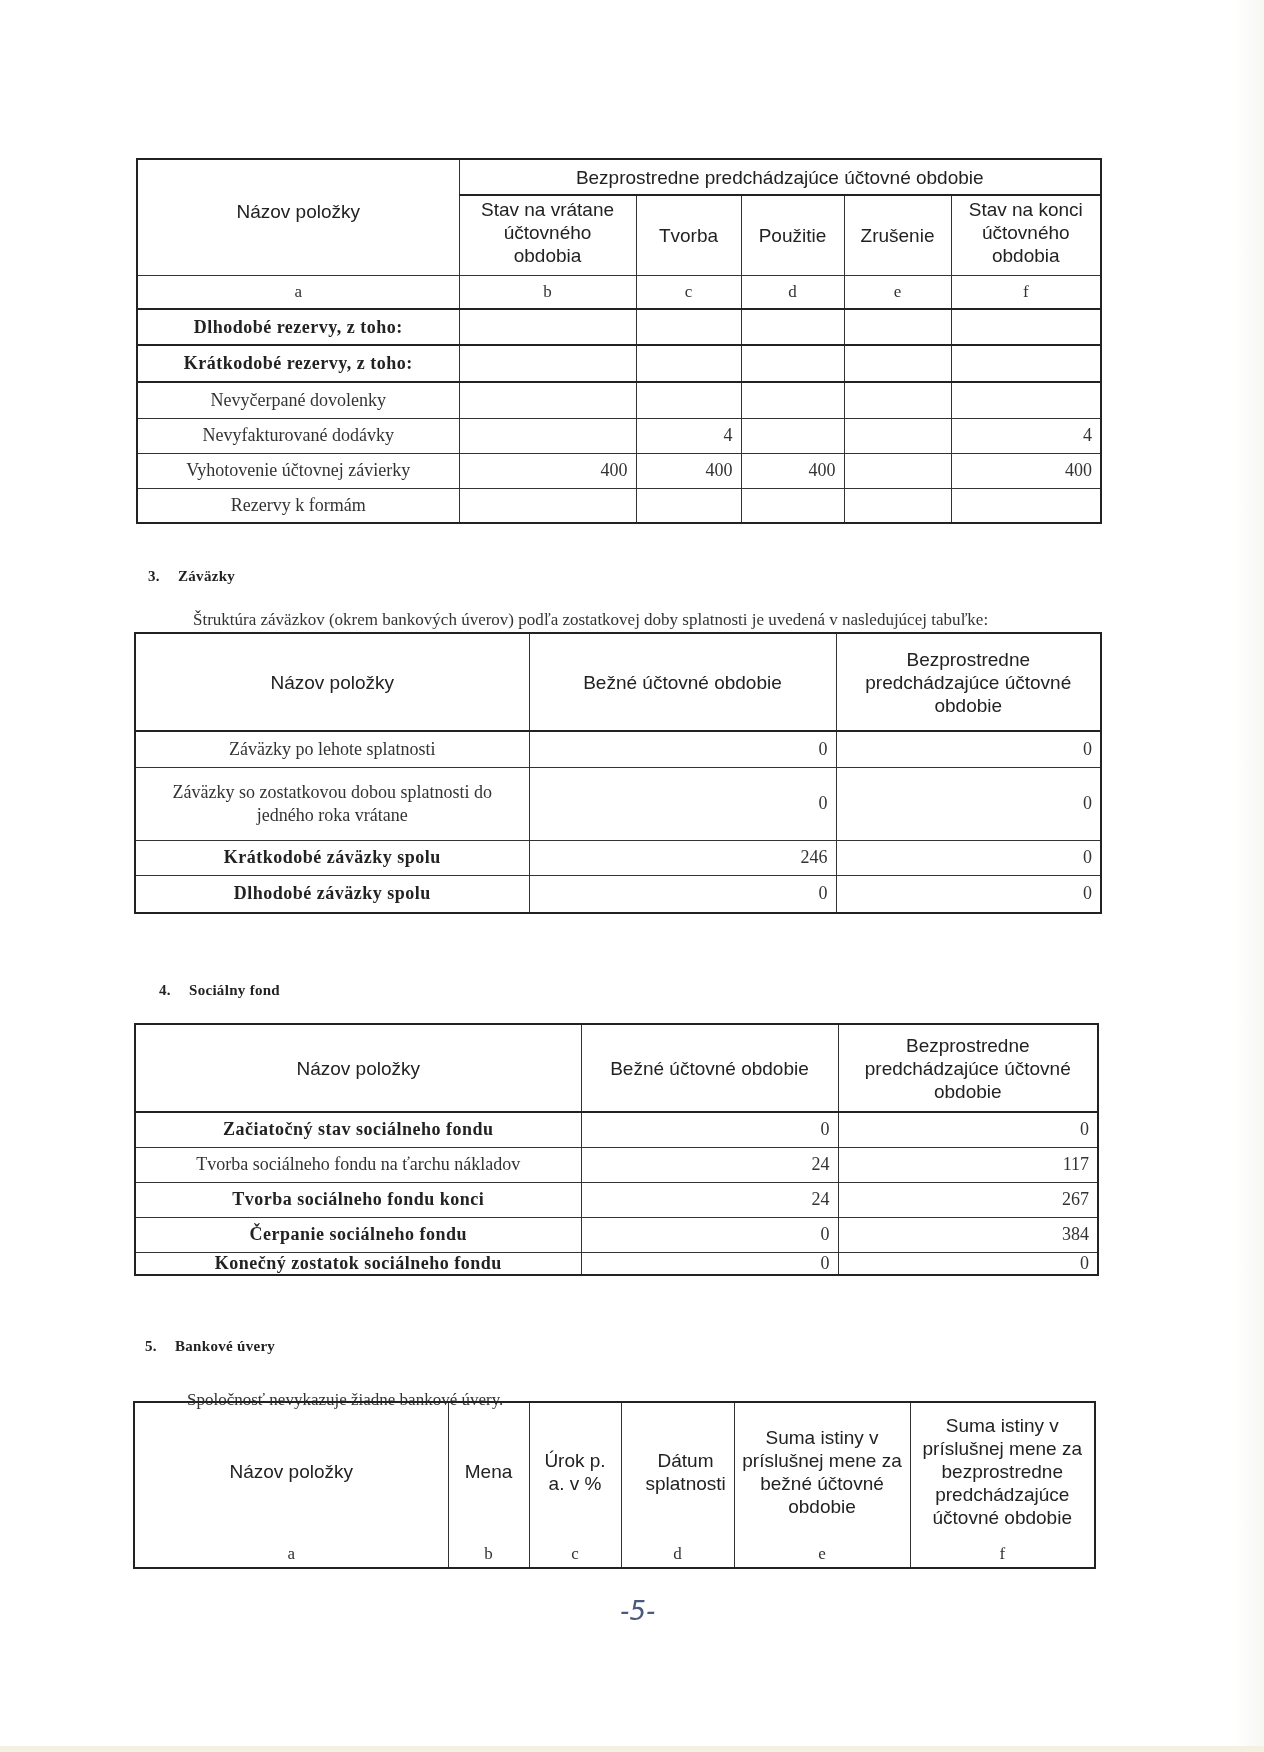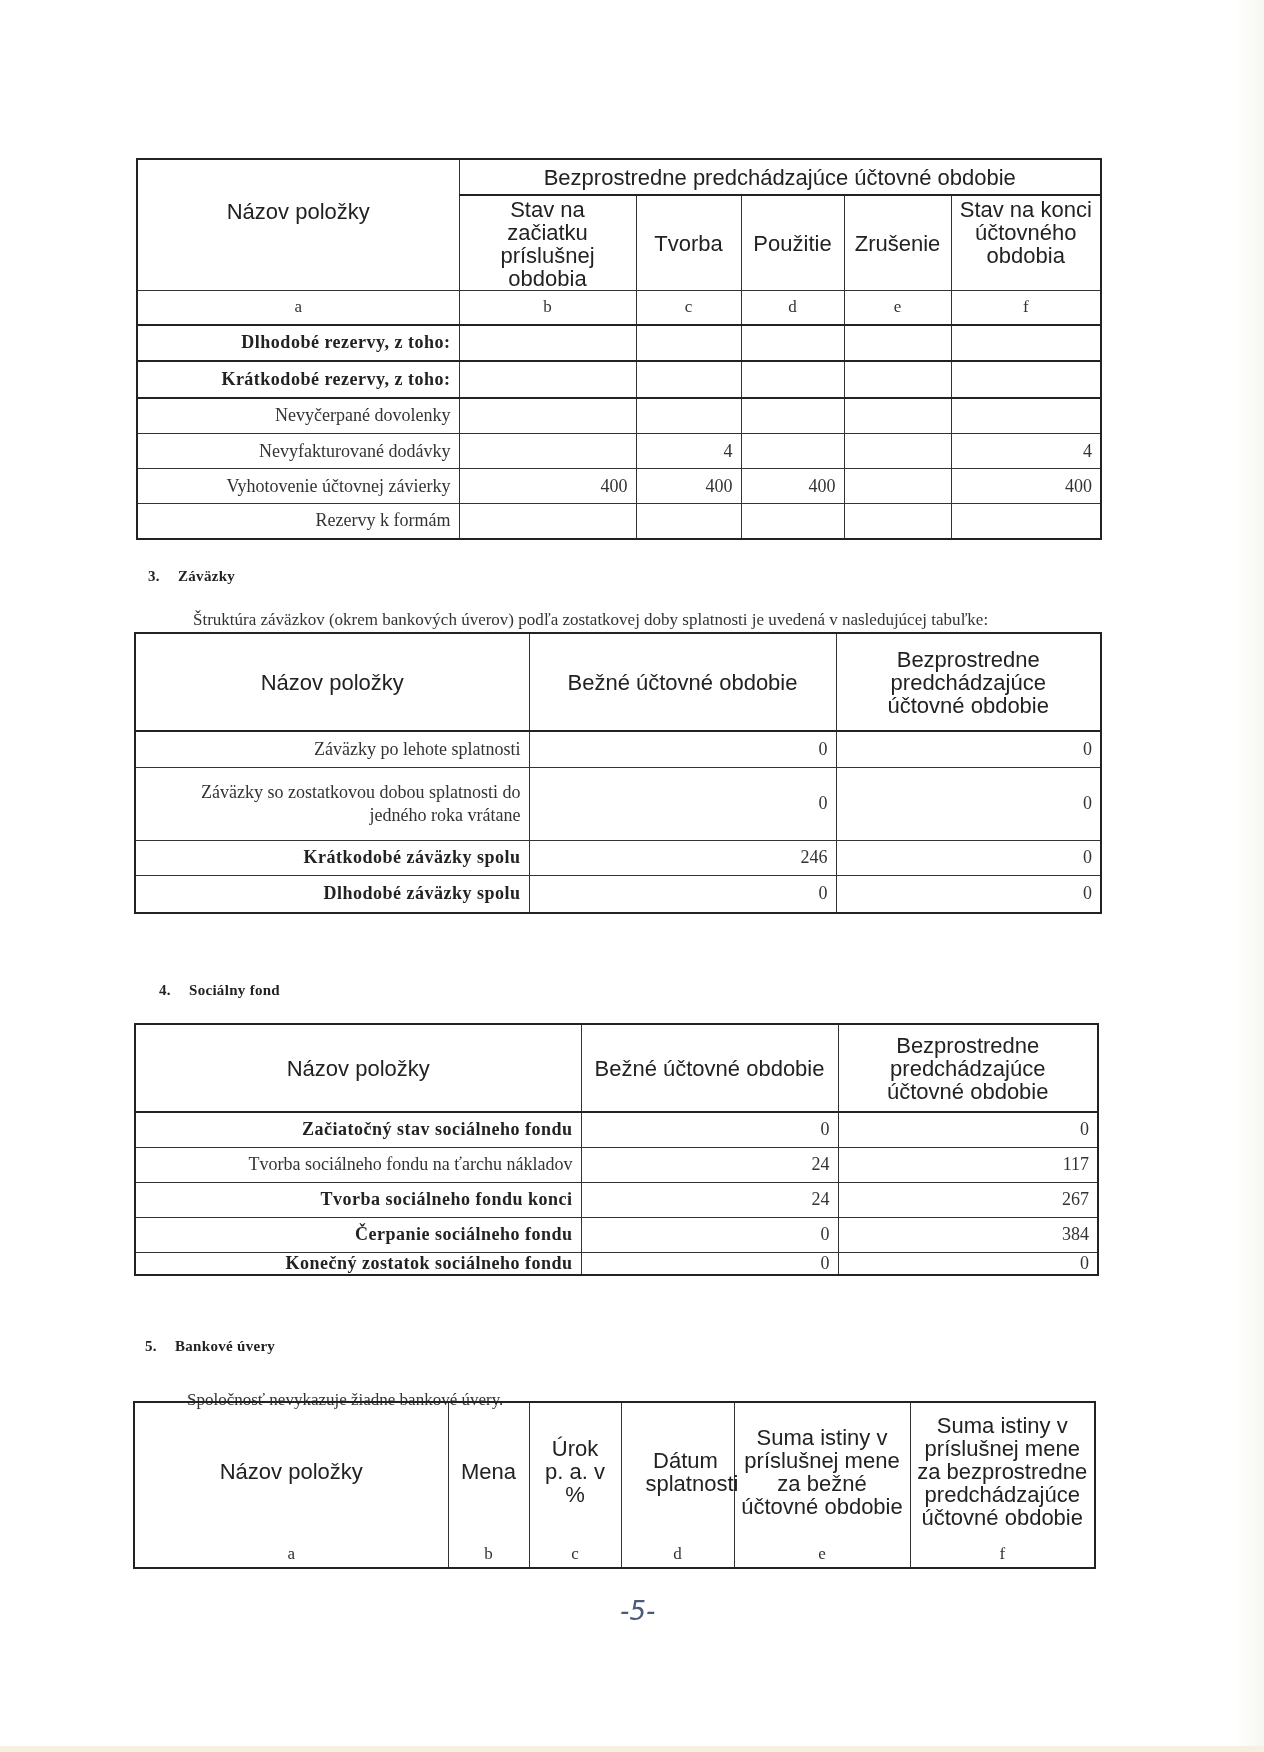--- a/index.html
+++ b/index.html
@@ -2,23 +2,23 @@
 <html><head>
 <meta charset="utf-8">
 <style>
   html, body { margin:0; padding:0; }
   body { width:1264px; height:1752px; background:#ffffff; position:relative; overflow:hidden; font-family:"Liberation Serif", serif; color:#2a2a2a; }
   .page-edge { position:absolute; right:0; top:0; width:28px; height:1752px; background:linear-gradient(to right,#ffffff,#f6f6f2); }
   .bottom-edge { position:absolute; left:0; bottom:0; width:1264px; height:6px; background:#f4f1e2; }
   table.t { position:absolute; border-collapse:collapse; table-layout:fixed; }
   table.t td, table.t th { border:1px solid #333; padding:0 8px; vertical-align:middle; }
   table.t { border:2px solid #222; }
-  .hdr { font-family:"Liberation Sans", sans-serif; font-weight:normal; color:#222; text-align:center; font-size:22px; line-height:23px; }
+  .hdr { font-family:"Liberation Sans", sans-serif; font-weight:normal; color:#222; text-align:center; font-size:19px; line-height:23px; }
   .letter { font-family:"Liberation Serif", serif; font-size:17px; color:#333; text-align:center; }
-  .lbl { font-size:18px; color:#333; text-align:right; white-space:nowrap;margin-top:29px; }
+  .lbl { font-size:18px; color:#333; text-align:center; white-space:nowrap;margin-top:29px; }
   .lbl.bold { font-weight:bold; letter-spacing:0.5px; color:#222; }
   .num { font-size:18px; color:#333; text-align:right; }
   .thick-bottom { border-bottom:2px solid #222 !important; }
   .sec-title { position:absolute; font-size:15px; font-weight:bold; color:#222; letter-spacing:0.3px; }
   .sec-title .n { display:inline-block; width:30px; }
   .intro { position:absolute; font-size:17px; color:#333; }
   .pageno { position:absolute; font-family:"DejaVu Sans", sans-serif; font-size:26px; color:#4b5a7a; font-style:italic; }
 </style>
 </head>
 <body>
@@ -36,21 +36,21 @@
       <col style="width:150px">
   </colgroup>
   <tbody>
       <tr style="height:36px">
     <td class="hdr" rowspan="2" style="vertical-align:top; padding-top:40px;">
       <div>Názov položky</div>
     </td>
     <td class="hdr" colspan="5" style="border-bottom:2px solid #222;">Bezprostredne predchádzajúce účtovné obdobie</td>
   </tr>
   <tr style="height:80px">
-    <td class="hdr" style="vertical-align:top; padding-top:2px;">Stav na začiatku príslušnej obdobia</td>
+    <td class="hdr" style="vertical-align:top; padding-top:2px;">Stav na vrátane účtovného obdobia</td>
     <td class="hdr">Tvorba</td>
     <td class="hdr">Použitie</td>
     <td class="hdr">Zrušenie</td>
     <td class="hdr" style="vertical-align:top; padding-top:2px;text-align:center;">Stav na konci účtovného obdobia</td>
   </tr>
   <tr class="thick-bottom" style="height:34px">
     <td class="letter thick-bottom" style="border-top:none;">a</td>
     <td class="letter thick-bottom" style="border-top:none;">b</td>
     <td class="letter thick-bottom" style="border-top:none;">c</td>
     <td class="letter thick-bottom" style="border-top:none;">d</td>

